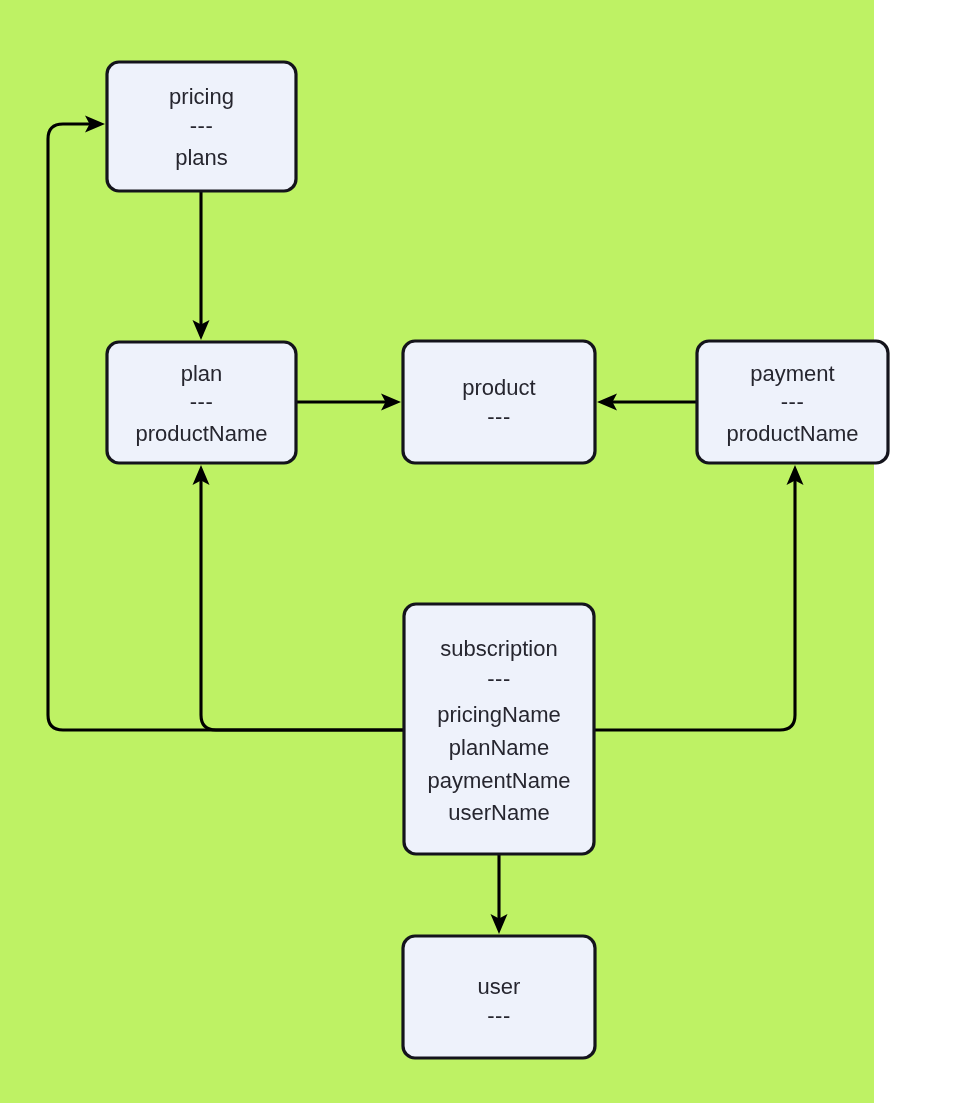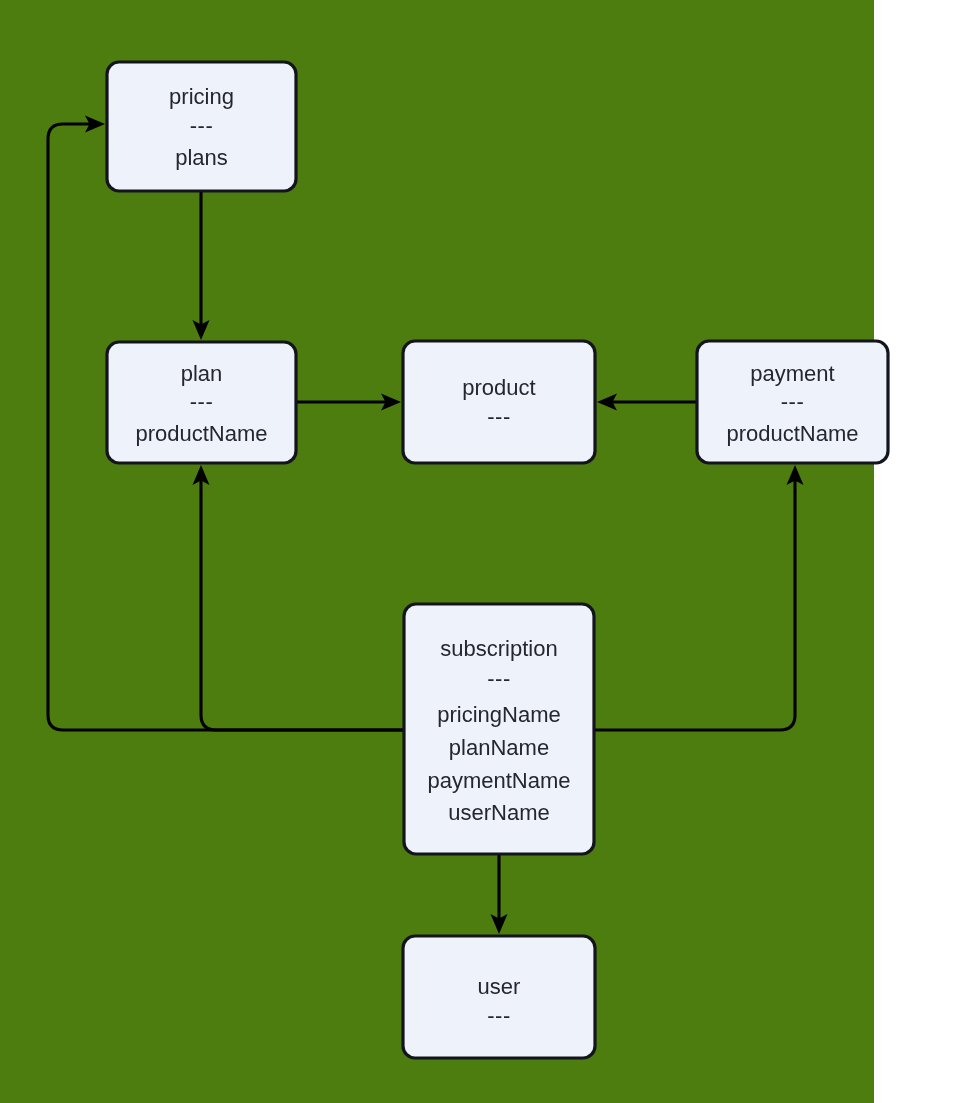--- a/index.html
+++ b/index.html
@@ -11,21 +11,21 @@
   body {
     width: 956px;
     height: 1103px;
     font-family: "Liberation Sans", sans-serif;
     overflow: hidden;
   }
   #diagram-root {
     position: relative;
     width: 874px;
     height: 1103px;
-    background: #4d7c0f;
+    background: #bef264;
   }
   svg#diagram-svg {
     display: block;
     width: 956px;
     height: 1103px;
   }
   .node-box {
     fill: #eef2fb;
     stroke: #14141c;
     stroke-width: 3.2;

